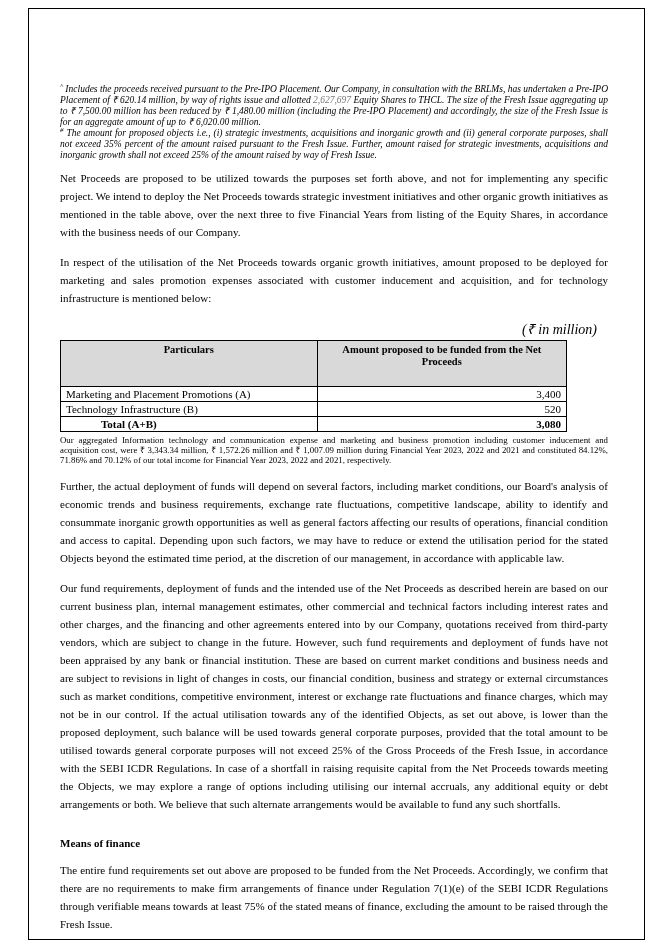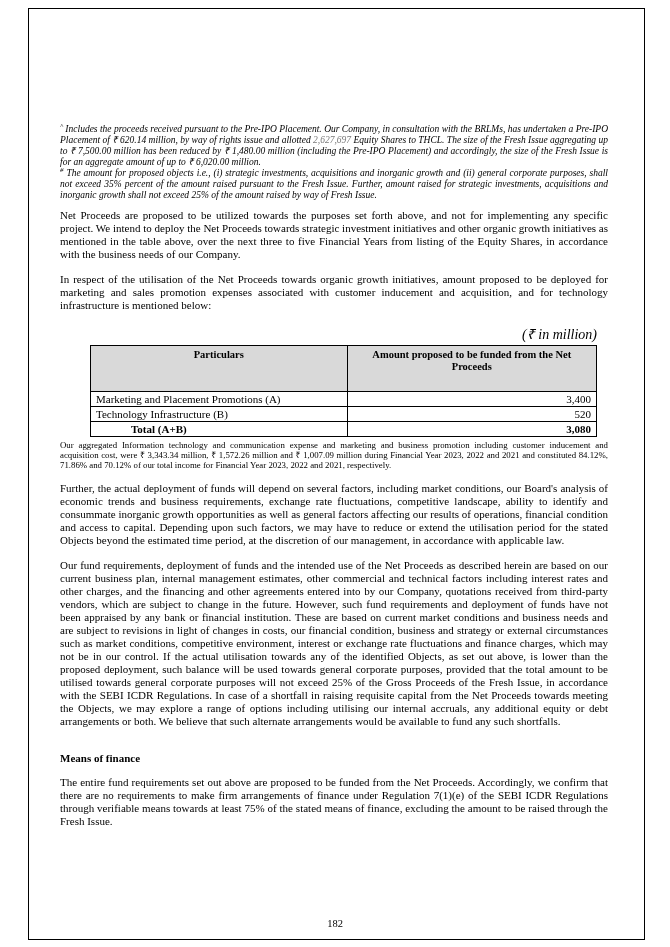--- a/index.html
+++ b/index.html
@@ -10,31 +10,31 @@
   }
   .frame {
     position:absolute; left:28px; top:8px; right:25px; bottom:7px;
     border:1px solid #000;
   }
   .content { position:absolute; left:60px; right:62px; top:84px; }
   .fnote {
     font-size:9.5px; line-height:11px; font-style:italic; text-align:justify;
   }
   .fnote sup { font-size:7px; line-height:0; }
-  .fnote-block { margin-bottom:8px;margin-top:40px; }
+  .fnote-block { margin-bottom:8px; }
   .gray { color:#7a7a7a; }
   .body-p {
-    font-size:11px; line-height:13px; text-align:justify; margin-bottom:12px;
+    font-size:11px; line-height:18px; text-align:justify; margin-bottom:12px;
   }
   .unit-note {
     width:507px; margin-left:30px; font-size:14px; font-style:italic;
     text-align:right; margin-bottom:2px;
   }
   .obj-table {
-    width:507px; margin-left:30px; border-collapse:collapse; font-size:11px;
+    width:507px; border-collapse:collapse; font-size:11px;
   }
   .obj-table th, .obj-table td { border:1px solid #000; padding:1px 5px; }
   .obj-table thead th {
     background:#d9d9d9; font-weight:bold; text-align:center;
     vertical-align:top; height:46px; font-size:10.5px; line-height:12px;
     padding-top:3px;
   }
   .obj-table td.val { text-align:right; }
   .obj-table tr.total-row td { font-weight:bold;padding-left:40px; }
   .table-fnote {
@@ -103,14 +103,13 @@
 
     <p class="body-p">Our fund requirements, deployment of funds and the intended use of the Net Proceeds as described herein are based on our current business plan, internal management estimates, other commercial and technical factors including interest rates and other charges, and the financing and other agreements entered into by our Company, quotations received from third-party vendors, which are subject to change in the future. However, such fund requirements and deployment of funds have not been appraised by any bank or financial institution. These are based on current market conditions and business needs and are subject to revisions in light of changes in costs, our financial condition, business and strategy or external circumstances such as market conditions, competitive environment, interest or exchange rate fluctuations and finance charges, which may not be in our control. If the actual utilisation towards any of the identified Objects, as set out above, is lower than the proposed deployment, such balance will be used towards general corporate purposes, provided that the total amount to be utilised towards general corporate purposes will not exceed 25% of the Gross Proceeds of the Fresh Issue, in accordance with the SEBI ICDR Regulations. In case of a shortfall in raising requisite capital from the Net Proceeds towards meeting the Objects, we may explore a range of options including utilising our internal accruals, any additional equity or debt arrangements or both. We believe that such alternate arrangements would be available to fund any such shortfalls.</p>
 
     <h3 class="h-italic">Means of finance</h3>
 
     <p class="body-p">The entire fund requirements set out above are proposed to be funded from the Net Proceeds. Accordingly, we confirm that there are no requirements to make firm arrangements of finance under Regulation 7(1)(e) of the SEBI ICDR Regulations through verifiable means towards at least 75% of the stated means of finance, excluding the amount to be raised through the Fresh Issue.</p>
 
 
   </div>
 
-  <div class="page-num">182</div>
 </div>
 
 </body></html>

